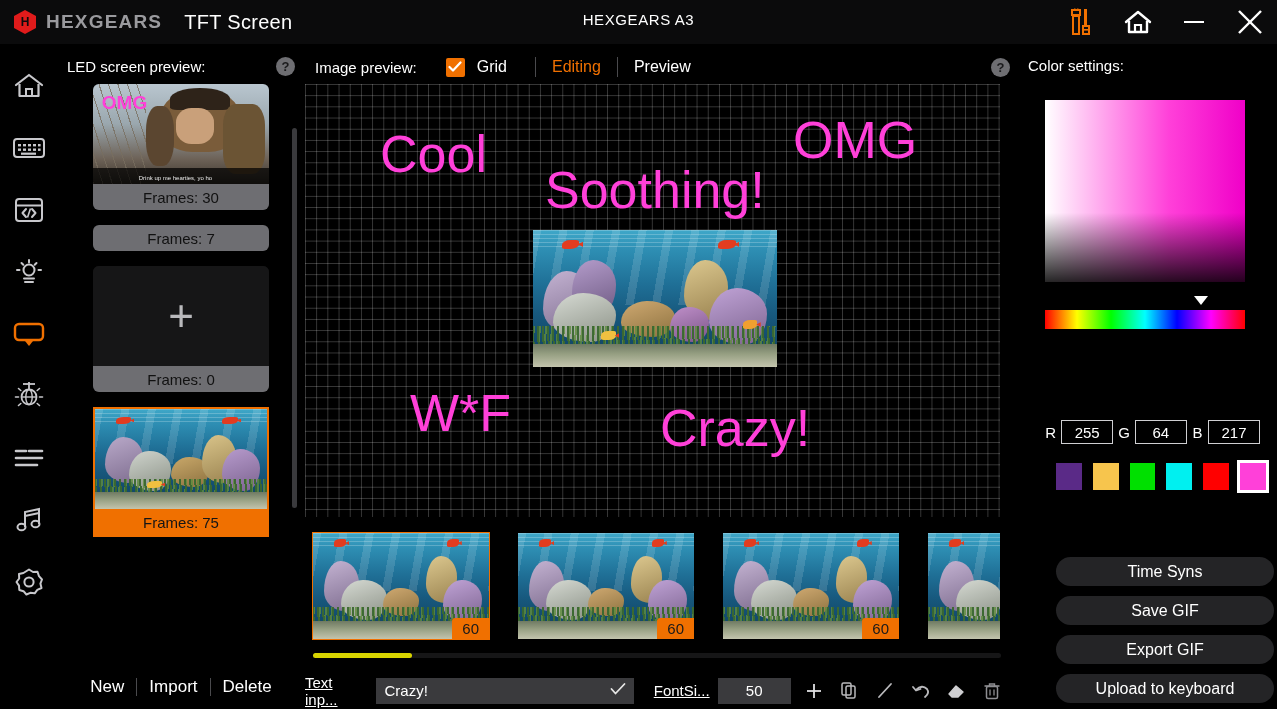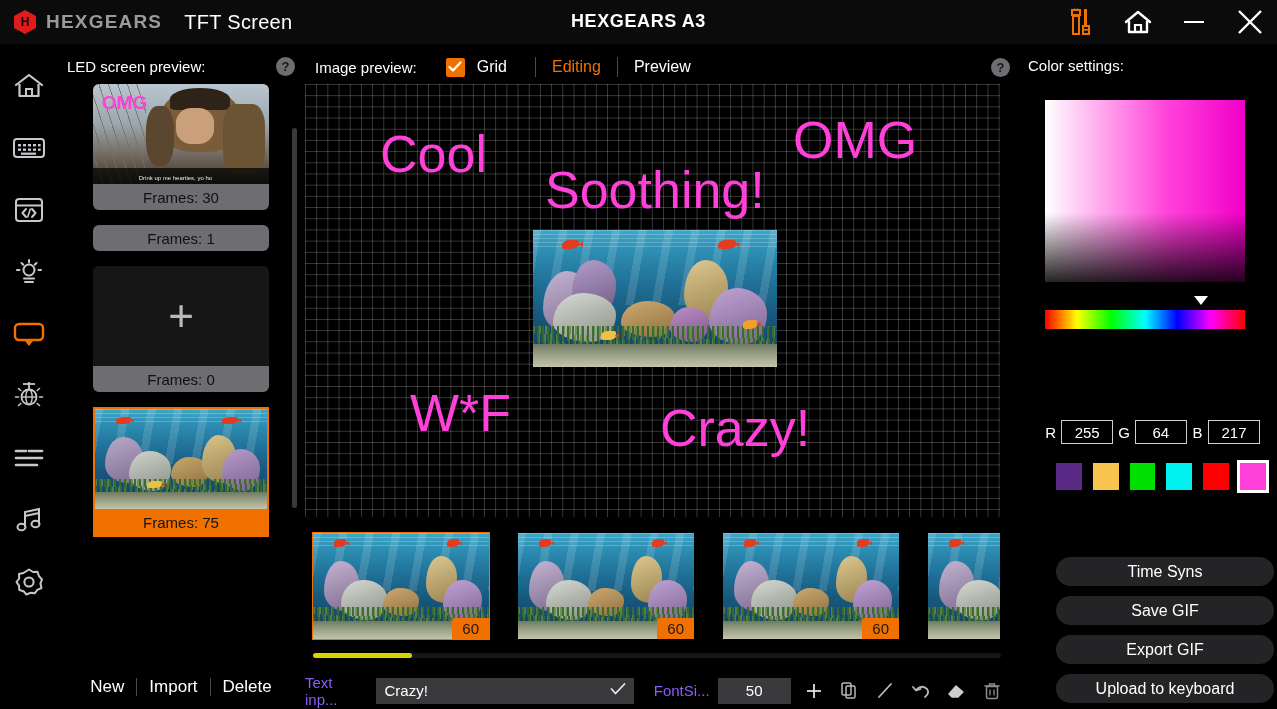--- a/index.html
+++ b/index.html
@@ -21,21 +21,21 @@
   .hexlogo .hexshape {
     width: 22px; height: 24px; background: #e01b1b;
     clip-path: polygon(50% 0%, 100% 25%, 100% 75%, 50% 100%, 0% 75%, 0% 25%);
     display: flex; align-items: center; justify-content: center;
   }
   .hexlogo .hexshape span { color: #0b0b0c; font-size: 12px; font-weight: bold; line-height: 1; }
   .brandname { color: #9a9a9e; font-size: 19px; font-weight: bold; letter-spacing: 1.2px; margin-left: 10px; }
   .appsub { color: #fff; font-size: 20px; margin-left: 22px; letter-spacing: .3px; }
   .wintitle {
     position: absolute; left: 0; top: 11px; width: 1277px; text-align: center;
-    color: #fff; font-size: 18px; font-weight: bold; letter-spacing: .6px;
+    color: #fff; font-size: 15px; font-weight: normal; letter-spacing: .6px;
   }
   .winbtns { position: absolute; right: 10px; top: 0; height: 44px; display: flex; align-items: center; gap: 22px; }
   .winbtn { width: 34px; height: 34px; display: flex; align-items: center; justify-content: center; cursor: pointer; }
   .winbtn svg { display: block; }
 
   
   #rail {
     position: absolute; left: 0; top: 44px; width: 57px; height: 665px;
     background: #000; display: flex; flex-direction: column; align-items: center;
     padding-top: 22px; gap: 22px;
@@ -126,21 +126,21 @@
   .fcard.sel { outline: 2px solid #f07000; outline-offset: -1px; }
   .fbadge {
     position: absolute; right: 0; bottom: 0; background: #f07000; color: #1a1a1a;
     font-size: 15px; padding: 2px 10px; border-radius: 3px 0 0 0;
   }
   #hscroll { position: absolute; left: 313px; top: 653px; width: 99px; height: 5px; background: #d8d400; border-radius: 3px; }
   #hscrolltrack { position: absolute; left: 313px; top: 653px; width: 688px; height: 5px; background: #161617; border-radius: 3px; }
 
   
   #bottombar { position: absolute; left: 305px; top: 672px; width: 700px; height: 37px; display: flex; align-items: center; }
-  .btlabel { color: #8b5cf6; font-size: 15px; }
+  .btlabel { color: #ffffff; font-size: 15px; text-decoration: underline; }
   .textfield {
     width: 260px; height: 26px; background: #3a3a3d; margin-left: 8px;
     display: flex; align-items: center; padding: 0 8px; cursor: text;
   }
   .textfield .val { color: #fff; font-size: 15px; flex: 1; }
   .numfield {
     width: 74px; height: 26px; background: #3a3a3d; margin-left: 8px;
     display: flex; align-items: center; justify-content: center; cursor: text;
   }
   .numfield .val { color: #fff; font-size: 15px; }
@@ -346,21 +346,21 @@
           <div style="position:absolute;left:74%;top:20%;width:24%;height:70%;background:#6b5434;border-radius:30%;"></div>
           <div style="position:absolute;left:0;top:0;width:30%;height:100%;background:repeating-linear-gradient(72deg,rgba(120,110,95,.8) 0 1px,rgba(0,0,0,0) 1px 9px);"></div>
           <div style="position:absolute;left:0;bottom:0;width:100%;height:16%;background:rgba(0,0,0,.72);"></div>
           <div style="position:absolute;left:26%;bottom:3%;color:#e9e9e9;font-size:6px;white-space:nowrap;">Drink up me hearties, yo ho</div>
           <div style="position:absolute;left:5%;top:8%;color:#ff40d9;font-size:19px;font-weight:bold;">OMG</div>
         </div>
         <div class="ledlabel">Frames: 30</div>
       </div>
 
       <div class="ledcard">
-        <div class="ledlabel">Frames: 1</div>
+        <div class="ledlabel">Frames: 7</div>
       </div>
 
       <div class="ledcard empty">
         <div class="ledthumb">
           <div class="plusglyph">+</div>
         </div>
         <div class="ledlabel">Frames: 0</div>
       </div>
 
       <div class="ledcard sel">

